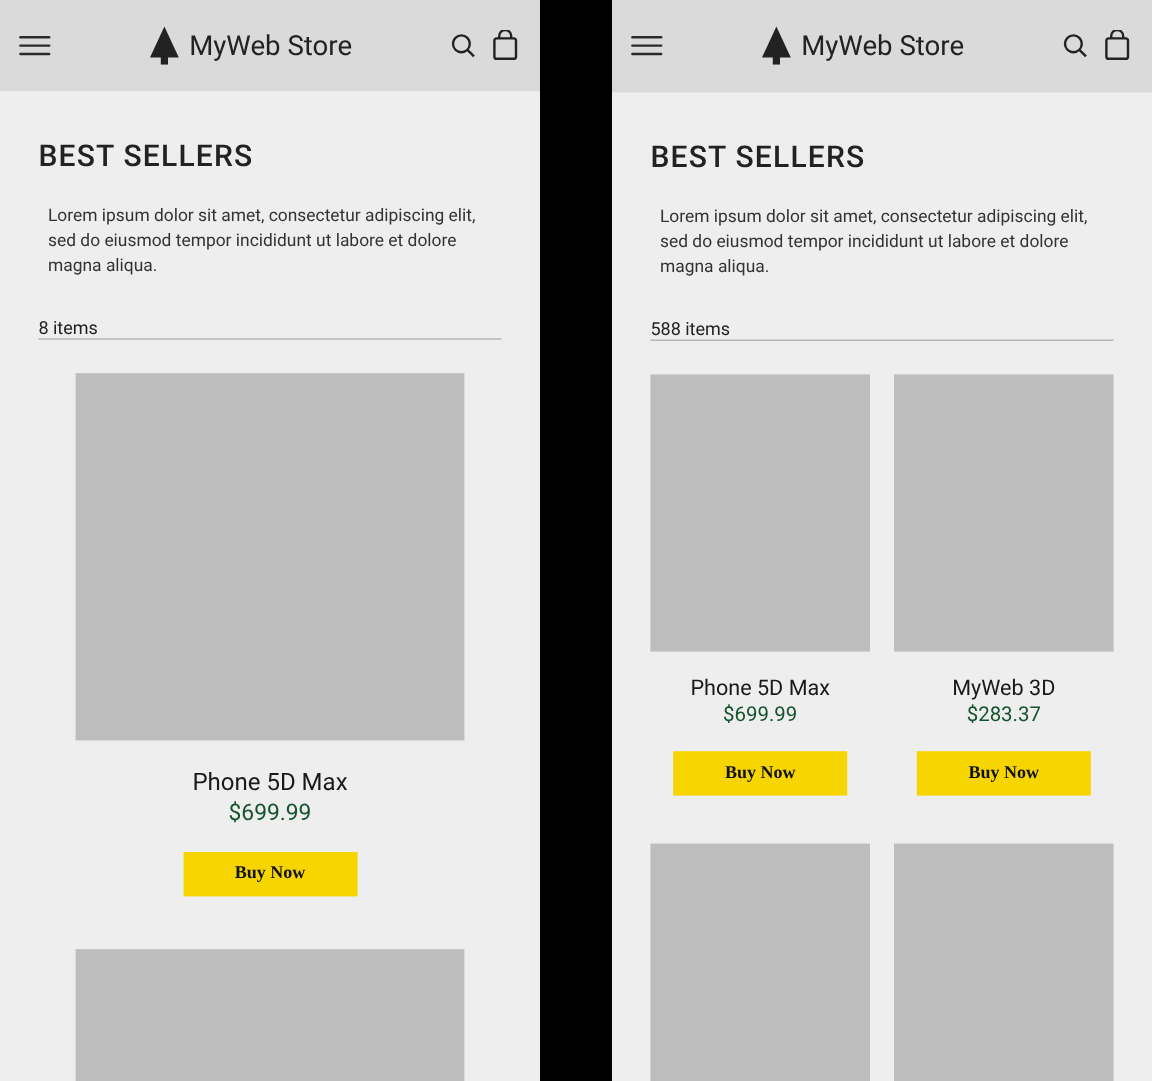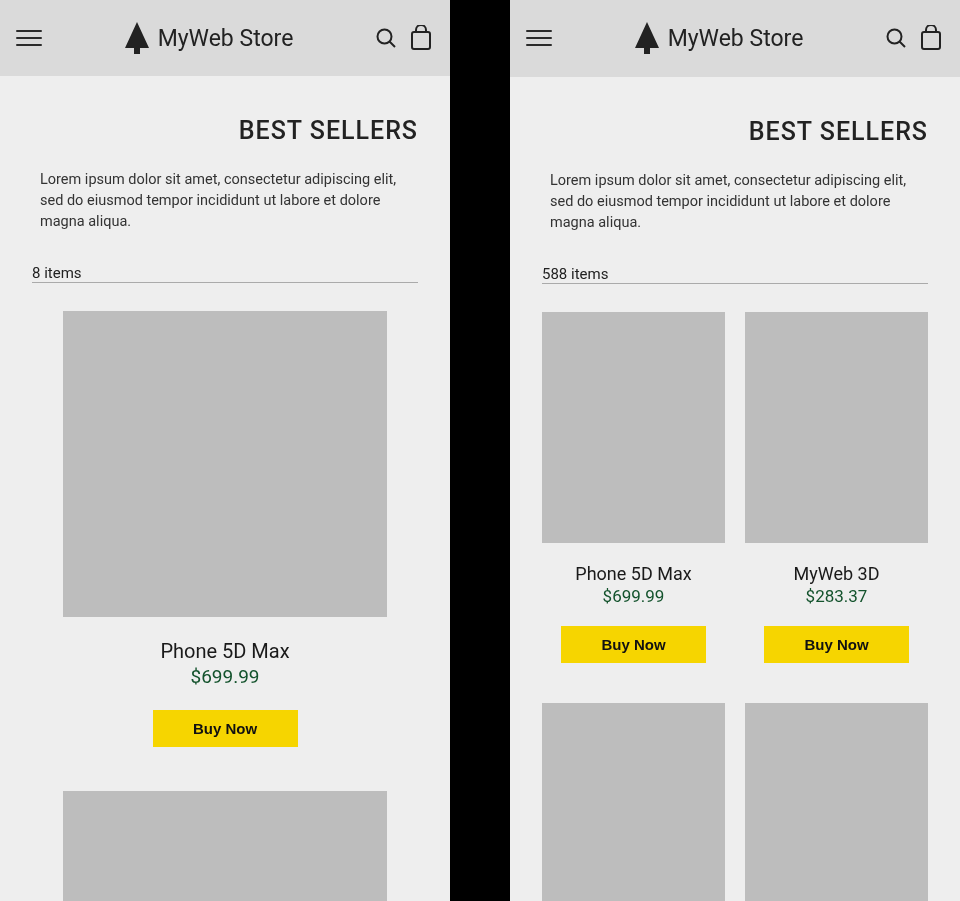--- a/index.html
+++ b/index.html
@@ -60,21 +60,21 @@
     .icon-btn { cursor: pointer; display: flex; }
 
     .content {
       padding: 40px 32px 0 32px;
       display: flex;
       flex-direction: column;
       align-items: stretch;
       overflow: hidden;
     }
     .section-title {
-      text-align: right;
+      text-align: left;
       font-size: 25px;
       letter-spacing: 1px;
       color: #222;
       font-weight: 500;
       margin-bottom: 24px;
     }
     .section-desc {
       text-align: left;
       font-size: 14.5px;
       color: #333;
@@ -130,20 +130,21 @@
     .buy-btn {
       background: #f6d500;
       color: #111;
       font-size: 15px;
       font-weight: 700;
       border: none;
       padding: 10px 0;
       width: 145px;
       margin-top: 22px;
       cursor: pointer;
+      font-family: Liberation Serif, serif;
     }
     .grid-2 .buy-btn { margin-top: 20px; }
 
     .partial-1 { width: 324px; height: 151px; background: #bdbdbd; }
     .partial-2 { height: 230px; background: #bdbdbd; }
   </style>
 </head>
 <body>
 
 <div class="panel panel-left">

